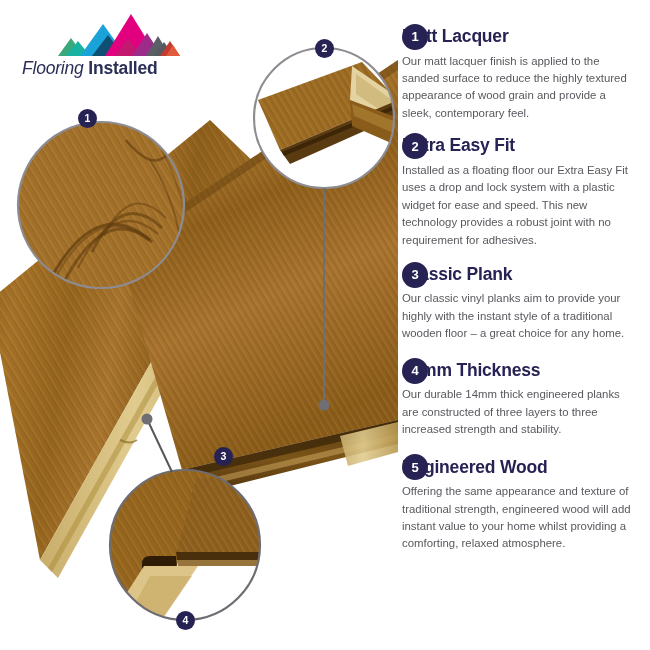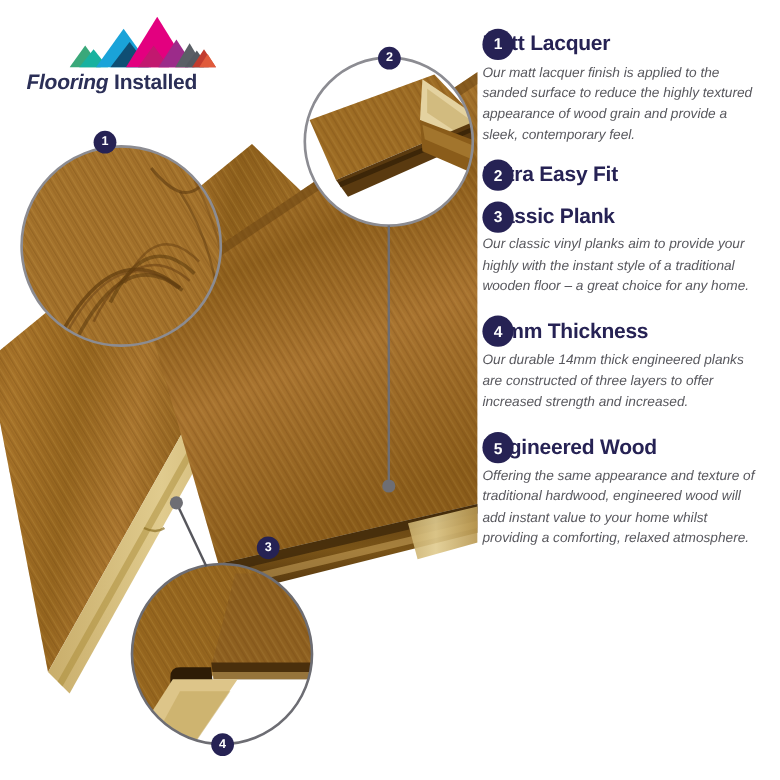--- a/index.html
+++ b/index.html
@@ -41,21 +41,21 @@
   .logo-text {
     position: absolute;
     left: 0;
     top: 44px;
     width: 175px;
     font-size: 17.5px;
     letter-spacing: -0.2px;
     color: #2b2f57;
     white-space: nowrap;
   }
-  .logo-text .lt-a { font-style: italic; font-weight: 700; }
+  .logo-text .lt-a { font-style: italic; font-weight: 400; }
   .logo-text .lt-b { font-style: normal; font-weight: 600; }
 
   
   .illus {
     position: absolute;
     left: 0;
     top: 0;
     width: 398px;
     height: 650px;
   }
@@ -102,21 +102,20 @@
     color: #262254;
     letter-spacing: -0.2px;
     line-height: 1;
     white-space: nowrap;
   }
   .item-body {
     font-size: 11.4px;
     line-height: 1.53;
     color: #58585e;
     margin: 0;
-    font-style: italic;
   }
   .item-b2 { margin-bottom: 17px; }
   .item-b3 { margin-bottom: 19px; }
   .item-b4 { margin-bottom: 20px; }
 </style>
 </head>
 <body>
 
 <div class="page">
 
@@ -304,40 +303,41 @@
         <div class="item-title">Matt Lacquer</div>
       </div>
       <p class="item-body">Our matt lacquer finish is applied to the sanded surface to reduce the highly textured appearance of wood grain and provide a sleek, contemporary feel.</p>
     </div>
 
     <div class="item item-b2">
       <div class="item-head">
         <div class="badge lg">2</div>
         <div class="item-title">Extra Easy Fit</div>
       </div>
+      <p class="item-body">Installed as a floating floor our Extra Easy Fit uses a drop and lock system with a plastic widget for ease and speed. This new technology provides a robust joint with no requirement for adhesives.</p>
     </div>
 
     <div class="item item-b3">
       <div class="item-head">
         <div class="badge lg">3</div>
         <div class="item-title">Classic Plank</div>
       </div>
       <p class="item-body">Our classic vinyl planks aim to provide your highly with the instant style of a traditional wooden floor – a great choice for any home.</p>
     </div>
 
     <div class="item item-b4">
       <div class="item-head">
         <div class="badge lg">4</div>
         <div class="item-title">14mm Thickness</div>
       </div>
-      <p class="item-body">Our durable 14mm thick engineered planks are constructed of three layers to offer increased strength and increased.</p>
+      <p class="item-body">Our durable 14mm thick engineered planks are constructed of three layers to three increased strength and stability.</p>
     </div>
 
     <div class="item">
       <div class="item-head">
         <div class="badge lg">5</div>
         <div class="item-title">Engineered Wood</div>
       </div>
-      <p class="item-body">Offering the same appearance and texture of traditional hardwood, engineered wood will add instant value to your home whilst providing a comforting, relaxed atmosphere.</p>
+      <p class="item-body">Offering the same appearance and texture of traditional strength, engineered wood will add instant value to your home whilst providing a comforting, relaxed atmosphere.</p>
     </div>
 
   </div>
 </div>
 
 </body></html>

